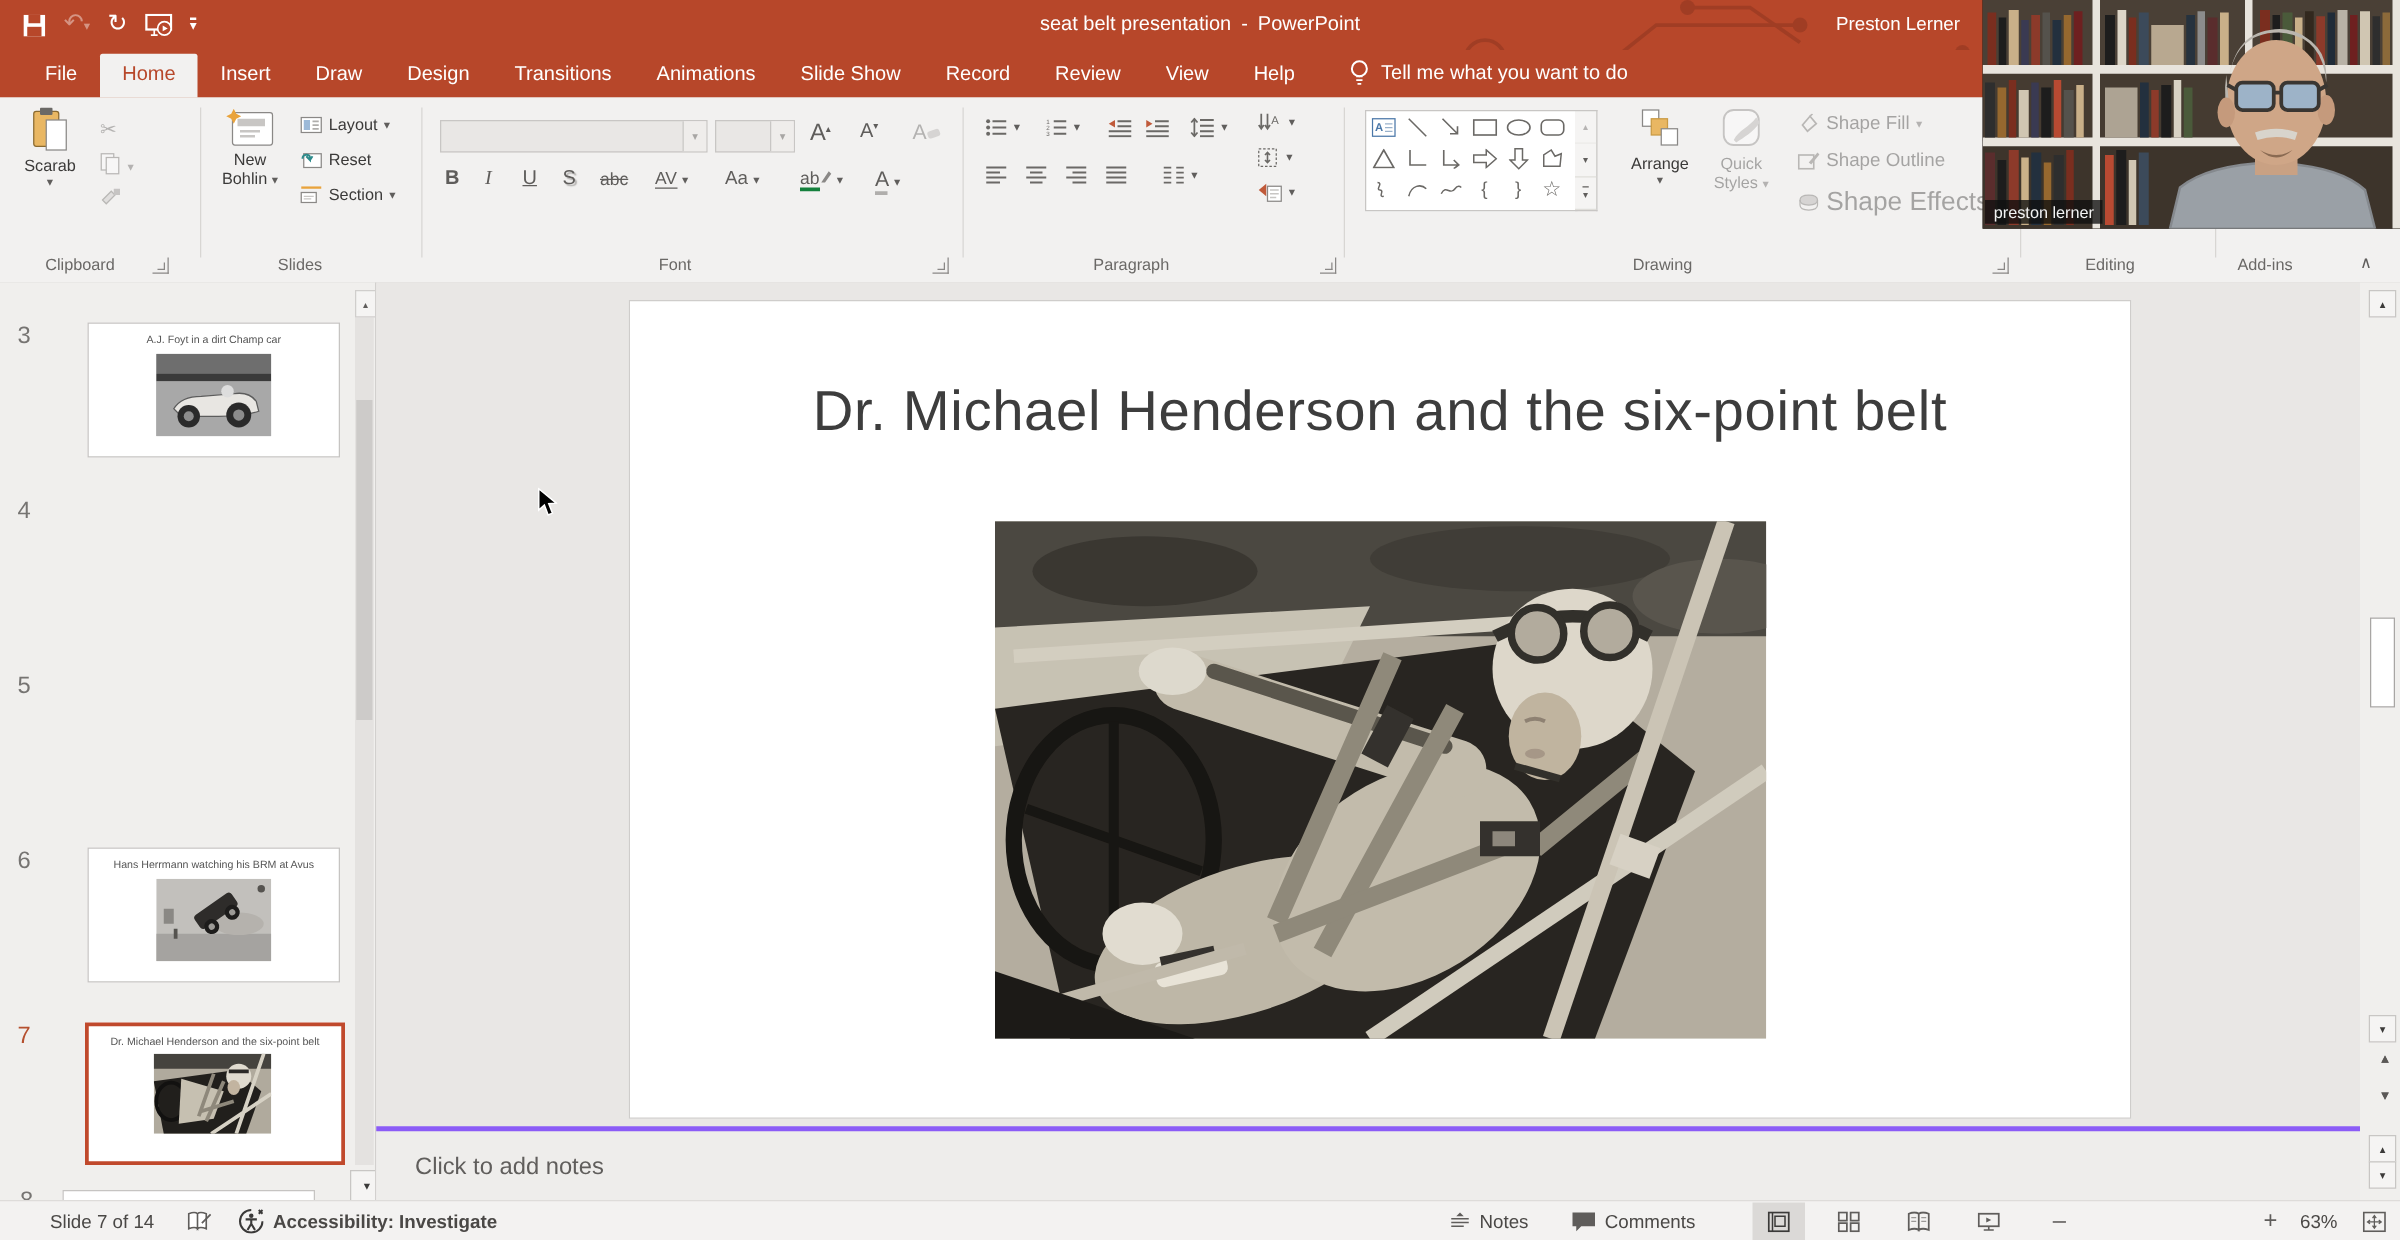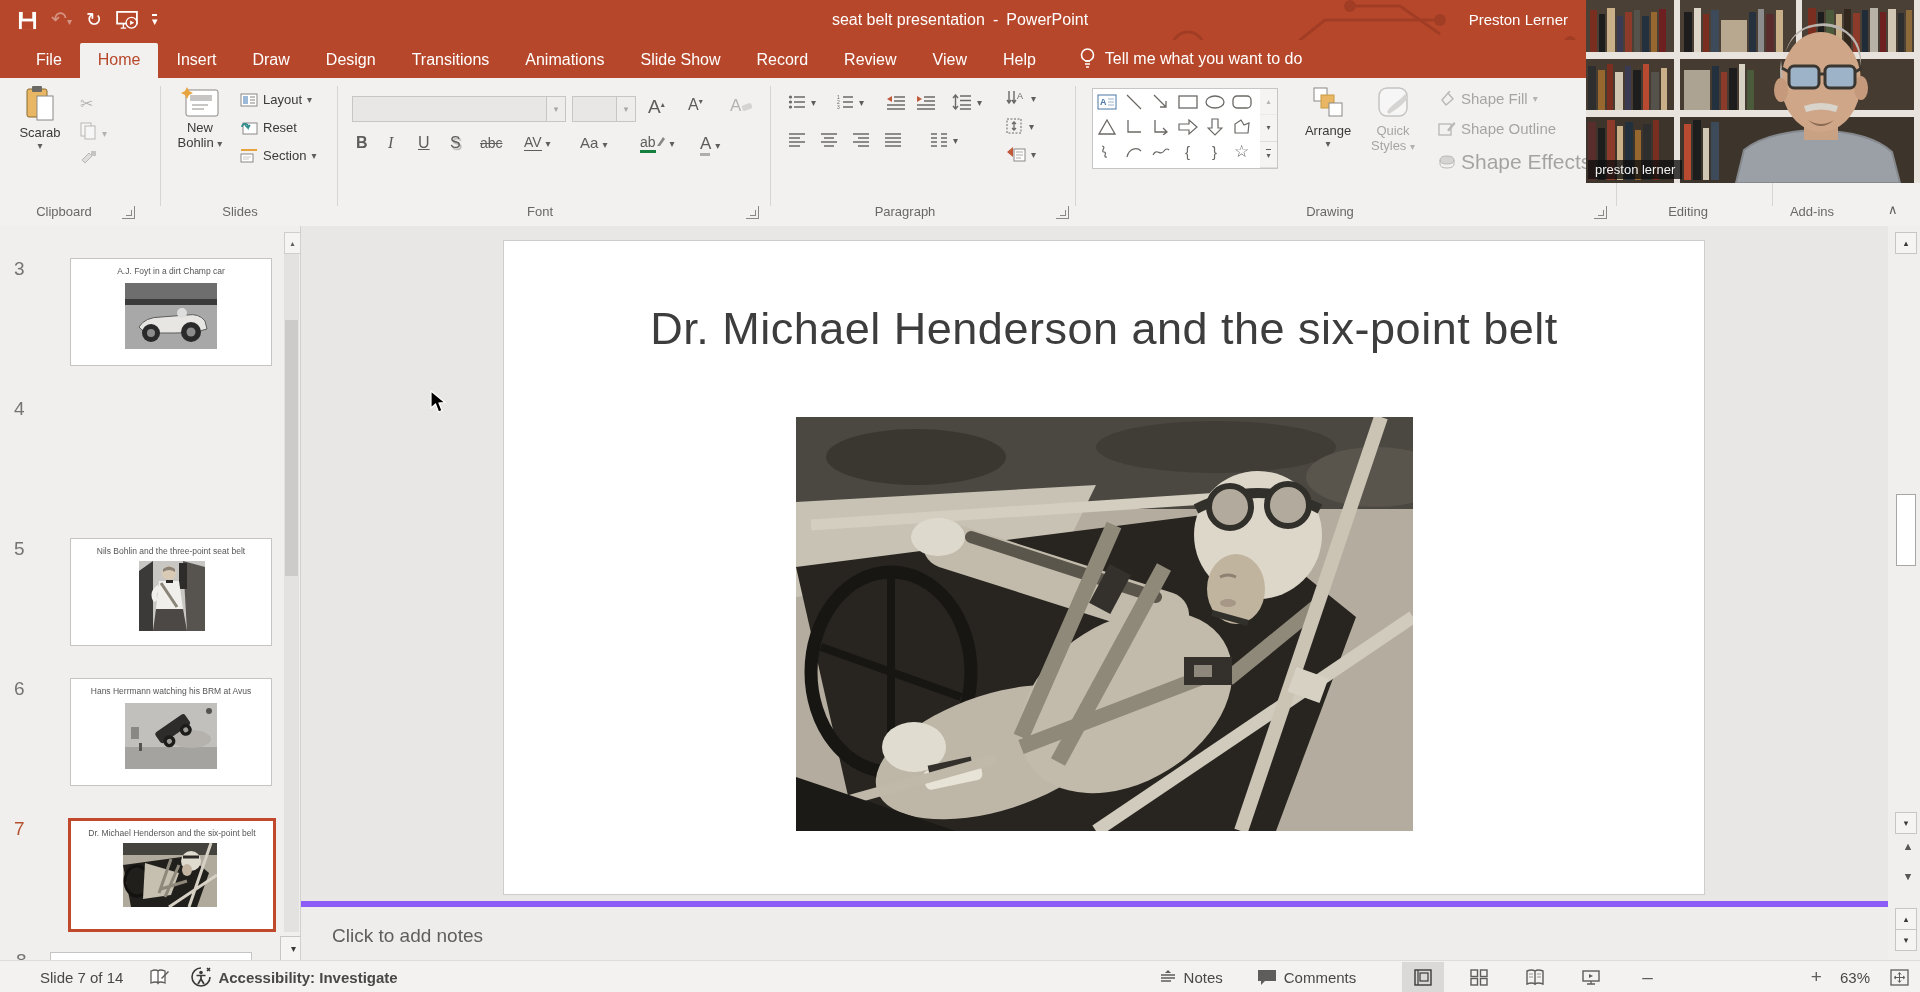--- a/index.html
+++ b/index.html
@@ -43,21 +43,21 @@
   .thumbbox{position:absolute;left:50px;width:200px;height:106px;background:#fff;border:1px solid #c6c4c2;overflow:hidden;margin-left:20px;}
   .thumbbox.selected{border:3px solid #c0492c;left:48px;width:202px;height:108px;}
   .thumbtitle{position:absolute;top:7px;left:0;width:100%;text-align:center;font-size:8.5px;color:#555;}
   .tscroll{background:#e4e2e0;}
   .arrbox{background:#f5f4f3;border:1px solid #c8c6c4;display:flex;align-items:center;justify-content:center;color:#3b3a39;}
   
   .editor{left:301px;top:226px;width:1587px;height:675px;background:#e9e7e5;}
   .slidecanvas{position:absolute;left:202px;top:14px;width:1200px;height:653px;background:#fff;border:1px solid #cfcdcb;}
   .slide-title{position:absolute;left:0;top:62px;width:100%;text-align:center;
      font-size:45px;font-weight:300;color:#3d3d3d;letter-spacing:.5px;}
-  .notes{left:301px;top:901px;width:1587px;height:59px;background:#eeedeb;border-top:6px solid #8b5cf6;}
+  .notes{left:301px;top:901px;width:1587px;height:59px;background:#eeedeb;border-top:4px solid #8b5cf6;}
   .notes-ph{position:absolute;left:31px;top:18px;font-size:19px;color:#605e5c;}
   .rscroll{left:1888px;top:226px;width:32px;height:734px;background:#f0efed;}
   .sbtn{position:absolute;left:7px;width:20px;background:#f5f4f3;border:1px solid #c8c6c4;
         display:flex;align-items:center;justify-content:center;font-size:9px;color:#3b3a39;}
   .dblchev{position:absolute;left:9px;font-size:12px;line-height:9px;color:#5a5856;text-align:center;width:16px;}
   
   .statusbar{left:0;top:960px;width:1920px;height:32px;background:#f3f2f1;border-top:1px solid #dedcda;
              display:flex;align-items:center;font-size:15px;color:#4a4846;}
   .sb-item{display:flex;align-items:center;gap:7px;}
   .viewbtn{width:42px;height:30px;display:flex;align-items:center;justify-content:center;}
@@ -510,36 +510,20 @@
           <circle cx="26" cy="50" r="4" fill="#8c8c8c"></circle>
         <circle cx="66" cy="49" r="10" fill="#2a2a2a"></circle>
           <circle cx="66" cy="49" r="4.5" fill="#8c8c8c"></circle>
         <circle cx="57" cy="30" r="5" fill="#ddd"></circle>
       </svg>
     </div>
 
     <div class="abs thumb-number" style="left:14px;top:172px">4</div>
 
     <div class="abs thumb-number" style="left:14px;top:312px">5</div>
-    <div class="thumbbox" style="top:312px">
-      <div class="thumbtitle">Nils Bohlin and the three-point seat belt</div>
-      <svg class="abs" style="left:68px;top:22px" width="66" height="70" viewBox="0 0 66 70">
-        <rect width="66" height="70" fill="#c9c7c4"></rect>
-        <path d="M0 10 L14 0 L14 70 L0 70 Z" fill="#3c3a38"></path>
-        <path d="M44 0 L66 6 L66 70 L48 70 Z" fill="#57544f"></path>
-        <rect x="40" y="2" width="8" height="26" fill="#2e2c2a"></rect>
-        <circle cx="30" cy="12" r="7" fill="#d8cab4"></circle>
-        <path d="M24 8 Q30 3 36 8 L36 11 Q30 7 24 11 Z" fill="#8c8276"></path>
-        <path d="M20 20 L40 20 L44 48 L17 48 Z" fill="#f0efec"></path>
-        <rect x="27" y="19" width="7" height="3" fill="#2a2826"></rect>
-        <path d="M22 22 L38 46" stroke="#8a8478" stroke-width="3" fill="none"></path>
-        <path d="M20 26 Q12 32 17 40" stroke="#f0efec" stroke-width="5" fill="none"></path>
-        <path d="M17 48 L44 48 L48 70 L14 70 Z" fill="#4b4845"></path>
-      </svg>
-    </div>
 
     <div class="abs thumb-number" style="left:14px;top:452px">6</div>
     <div class="thumbbox" style="top:452px">
       <div class="thumbtitle">Hans Herrmann watching his BRM at Avus</div>
       <svg class="abs" style="left:54px;top:24px" width="92" height="66" viewBox="0 0 92 66">
         <rect width="92" height="66" fill="#c2c0bc"></rect>
         <rect y="44" width="92" height="22" fill="#a5a3a0"></rect>
         <ellipse cx="66" cy="36" rx="20" ry="9" fill="#b5b2ad"></ellipse>
         <g transform="rotate(-35 48 26)">
           <rect x="30" y="19" width="36" height="13" rx="3" fill="#2e2c2a"></rect>

